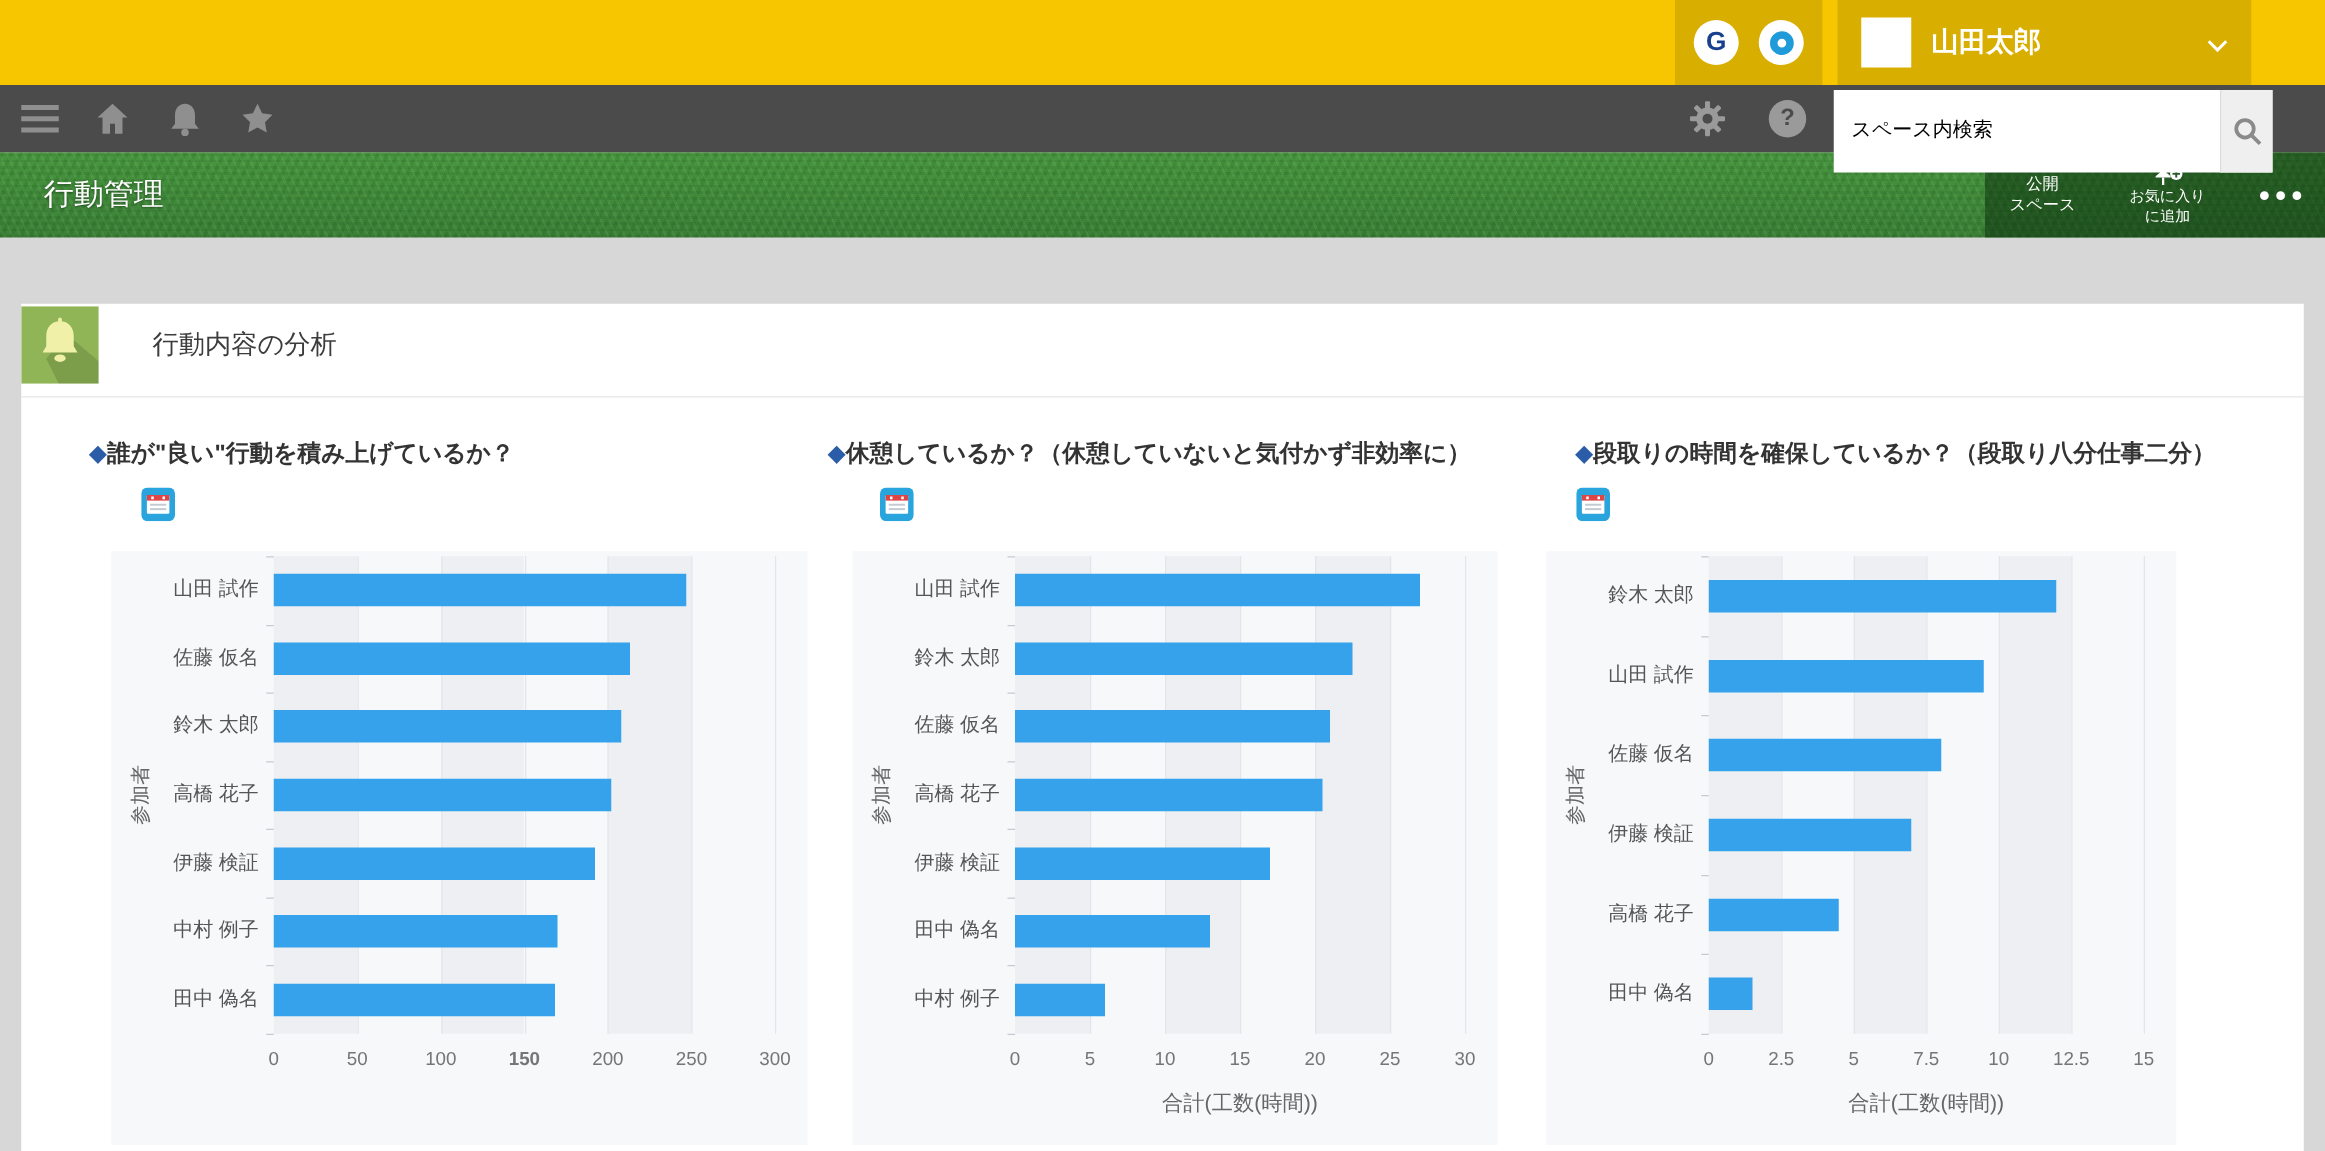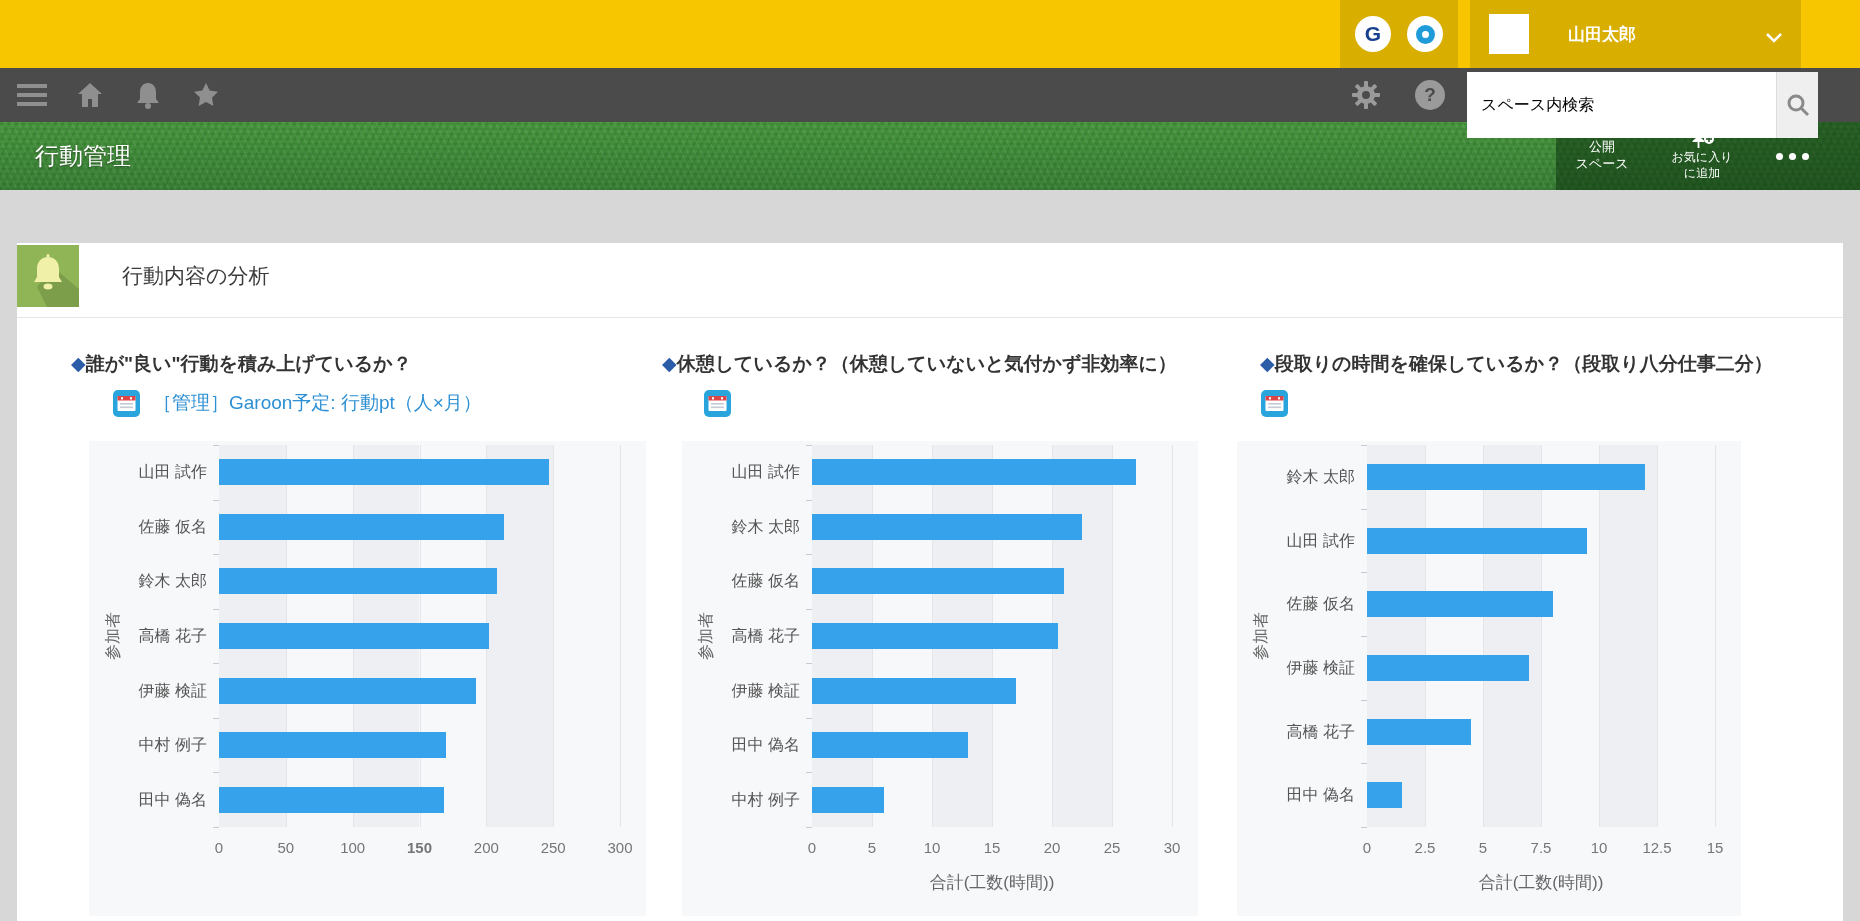--- a/index.html
+++ b/index.html
@@ -10,21 +10,21 @@
   }
   
   .topbar{position:absolute;left:0;top:0;width:1860px;height:68px;background:#F8C600;}
   .top-block{position:absolute;top:0;height:68px;background:#D8AE00;}
   .apps-block{left:1340px;width:118px;display:flex;align-items:center;justify-content:center;gap:16px;}
   .app-circle{width:36px;height:36px;border-radius:50%;background:#fff;display:flex;align-items:center;justify-content:center;cursor:pointer;}
   .app-g{color:#17418F;font-weight:bold;font-size:21px;}
   .app-o-ring{width:19px;height:19px;border-radius:50%;border:6px solid #1E9BD8;background:#fff;box-sizing:border-box;}
   .user-block{left:1470px;width:331px;display:flex;align-items:center;cursor:pointer;}
   .avatar{width:40px;height:40px;background:#fff;margin-left:19px;}
-  .user-name{color:#fff;font-weight:bold;font-size:17px;margin-left:39px;text-align:center;}
+  .user-name{color:#fff;font-weight:bold;font-size:22px;margin-left:16px;text-align:center;}
   .user-chevron{position:absolute;right:18px;top:29px;}
   
   .navbar{position:absolute;left:0;top:68px;width:1860px;height:54px;background:#4B4B4B;}
   .nav-left{display:flex;align-items:center;height:54px;padding-left:16px;gap:26px;}
   .nav-icon{width:32px;height:32px;display:flex;align-items:center;justify-content:center;cursor:pointer;}
   .hamburger{display:flex;flex-direction:column;gap:5px;width:30px;}
   .hamburger span{display:block;height:4px;background:#8F8F8F;}
   .gear-btn{position:absolute;left:1350px;top:11px;}
   .help-btn{position:absolute;left:1414px;top:11px;}
   .help-circle{width:30px;height:30px;border-radius:50%;background:#9A9A9A;color:#4B4B4B;font-weight:bold;font-size:19px;display:flex;align-items:center;justify-content:center;}
@@ -32,21 +32,21 @@
   .search-placeholder{position:absolute;left:14px;top:0;line-height:66px;font-size:16px;color:#000000;}
   .search-btn{position:absolute;right:0;top:0;width:42px;height:66px;background:#EFEFEF;border-left:1px solid #DCDCDC;display:flex;align-items:center;justify-content:center;cursor:pointer;box-sizing:border-box;}
   
   .space-header{position:absolute;left:0;top:122px;width:1860px;height:68px;
     background:
       repeating-linear-gradient(115deg, rgba(0,60,0,.10) 0 3px, rgba(0,0,0,0) 3px 7px),
       repeating-linear-gradient(245deg, rgba(255,255,255,.06) 0 2px, rgba(0,0,0,0) 2px 6px),
       repeating-linear-gradient(0deg, rgba(0,40,0,.08) 0 2px, rgba(0,0,0,0) 2px 5px),
       linear-gradient(#48973F,#3A7F36);}
   .space-title{position:absolute;left:35px;top:0;line-height:68px;color:#fff;font-size:24px;text-shadow:0 1px 2px rgba(0,0,0,.45);}
-  .space-actions{position:absolute;right:0;top:0;width:304px;height:68px;background:rgba(8,42,10,.50);display:flex;align-items:center;}
+  .space-actions{position:absolute;right:0;top:0;width:272px;height:68px;background:rgba(8,42,10,.50);display:flex;align-items:center;}
   .sp-btn{color:#fff;font-size:13px;text-align:center;line-height:1.3;cursor:pointer;}
   .public-btn{width:92px;}
   .fav-btn{width:108px;font-size:12px;}
   .fav-icon-row{display:flex;justify-content:center;margin-bottom:2px;}
   .more-btn{width:72px;display:flex;gap:6px;align-items:center;justify-content:center;cursor:pointer;}
   .more-btn i{width:7px;height:7px;border-radius:50%;background:#fff;}
   
   .panel{position:absolute;left:17px;top:243px;width:1826px;height:678px;background:#fff;}
   .panel-header{position:absolute;left:0;top:0;width:100%;height:75px;border-bottom:1px solid #E5E5E5;box-sizing:border-box;}
   .panel-icon{position:absolute;left:0;top:2px;width:62px;height:62px;}
@@ -206,21 +206,20 @@
   <div class="link-row">
     <svg width="27" height="27" viewBox="0 0 27 27">
       <rect width="27" height="27" rx="5" fill="#2AA4DC"></rect>
       <rect x="4.5" y="6" width="18" height="15" rx="1" fill="#fff"></rect>
       <rect x="4.5" y="6" width="18" height="4.5" fill="#E04545"></rect>
       <rect x="8" y="7.2" width="2" height="2.2" fill="#fff"></rect>
         <rect x="17" y="7.2" width="2" height="2.2" fill="#fff"></rect>
       <rect x="7" y="13" width="13" height="1.6" fill="#C3CCD4"></rect>
         <rect x="7" y="16.5" width="13" height="1.6" fill="#C3CCD4"></rect>
     </svg>
-    <a class="space-link">［管理］Garoon予定: 行動pt（人×月）</a>
   </div>
   <div class="chart-card">
     <div class="plot" style="width: 401px;">
         <div class="band even" style="left: 0px; width: 66.8333px;"></div>
         <div class="band odd" style="left: 66.8333px; width: 66.8333px;"></div>
         <div class="band even" style="left: 133.667px; width: 66.8333px;"></div>
         <div class="band odd" style="left: 200.5px; width: 66.8333px;"></div>
         <div class="band even" style="left: 267.333px; width: 66.8333px;"></div>
         <div class="band odd" style="left: 334.167px; width: 66.8333px;"></div>
         <div class="gl" style="left: 67px;"></div>

